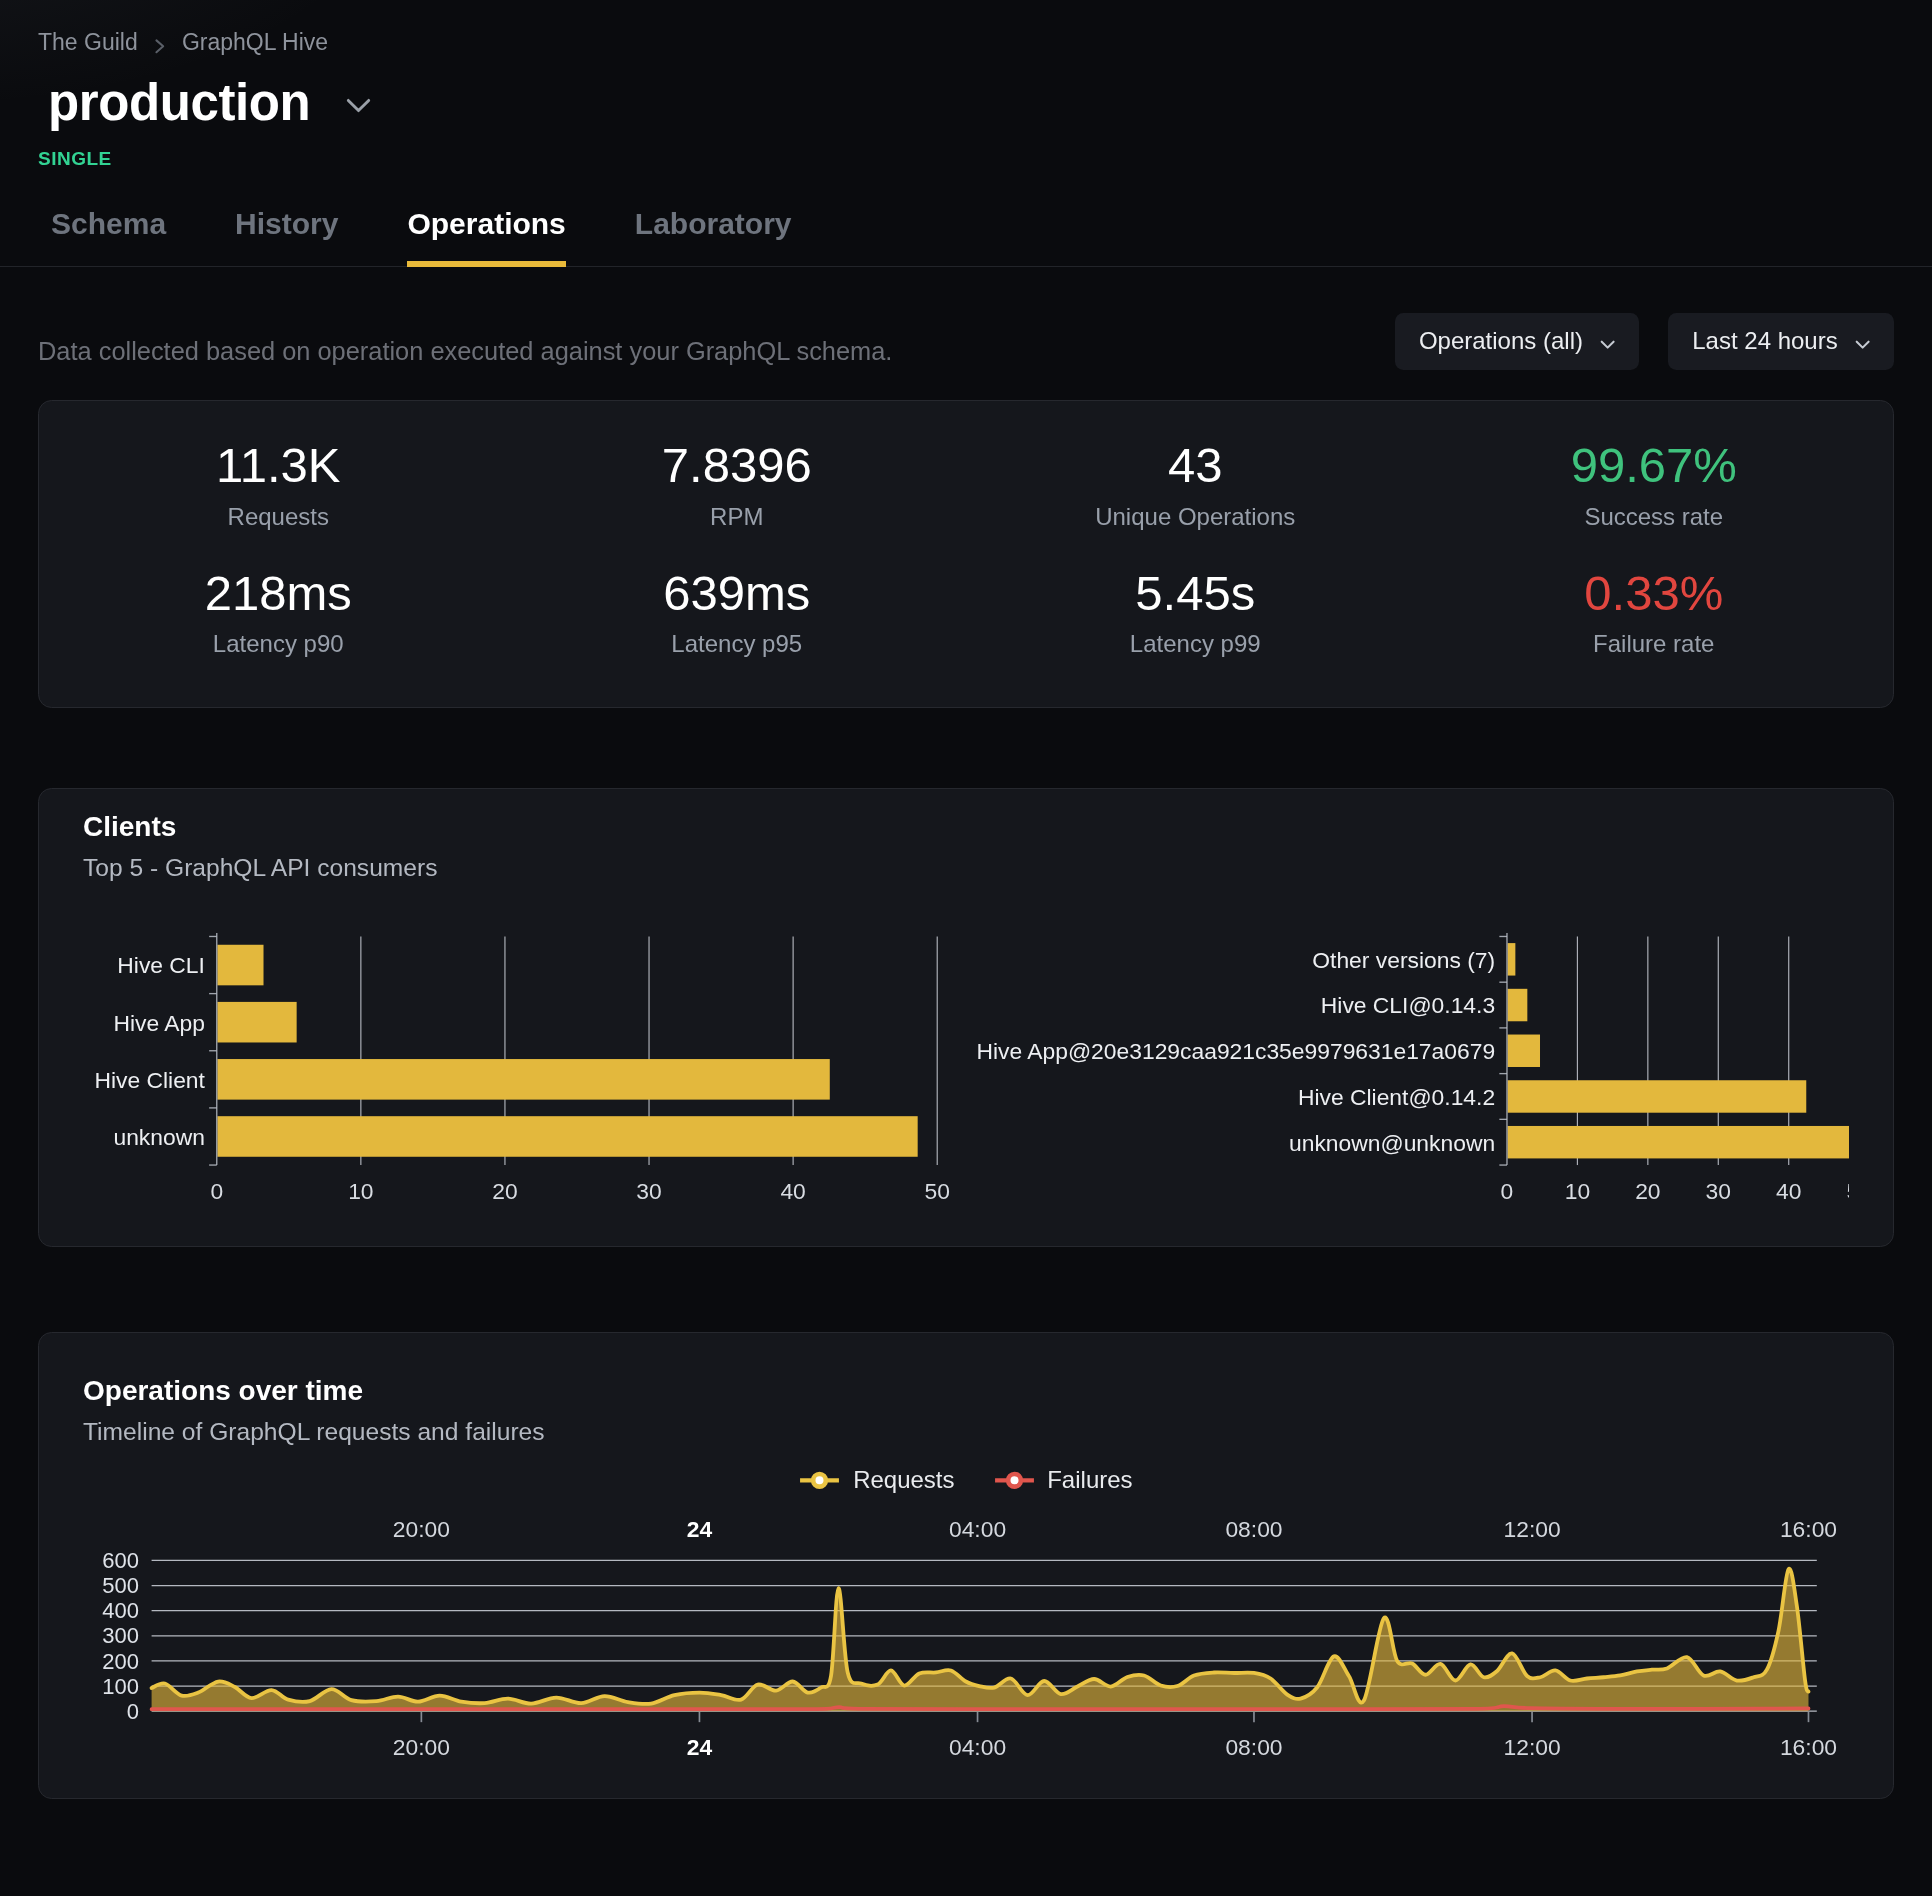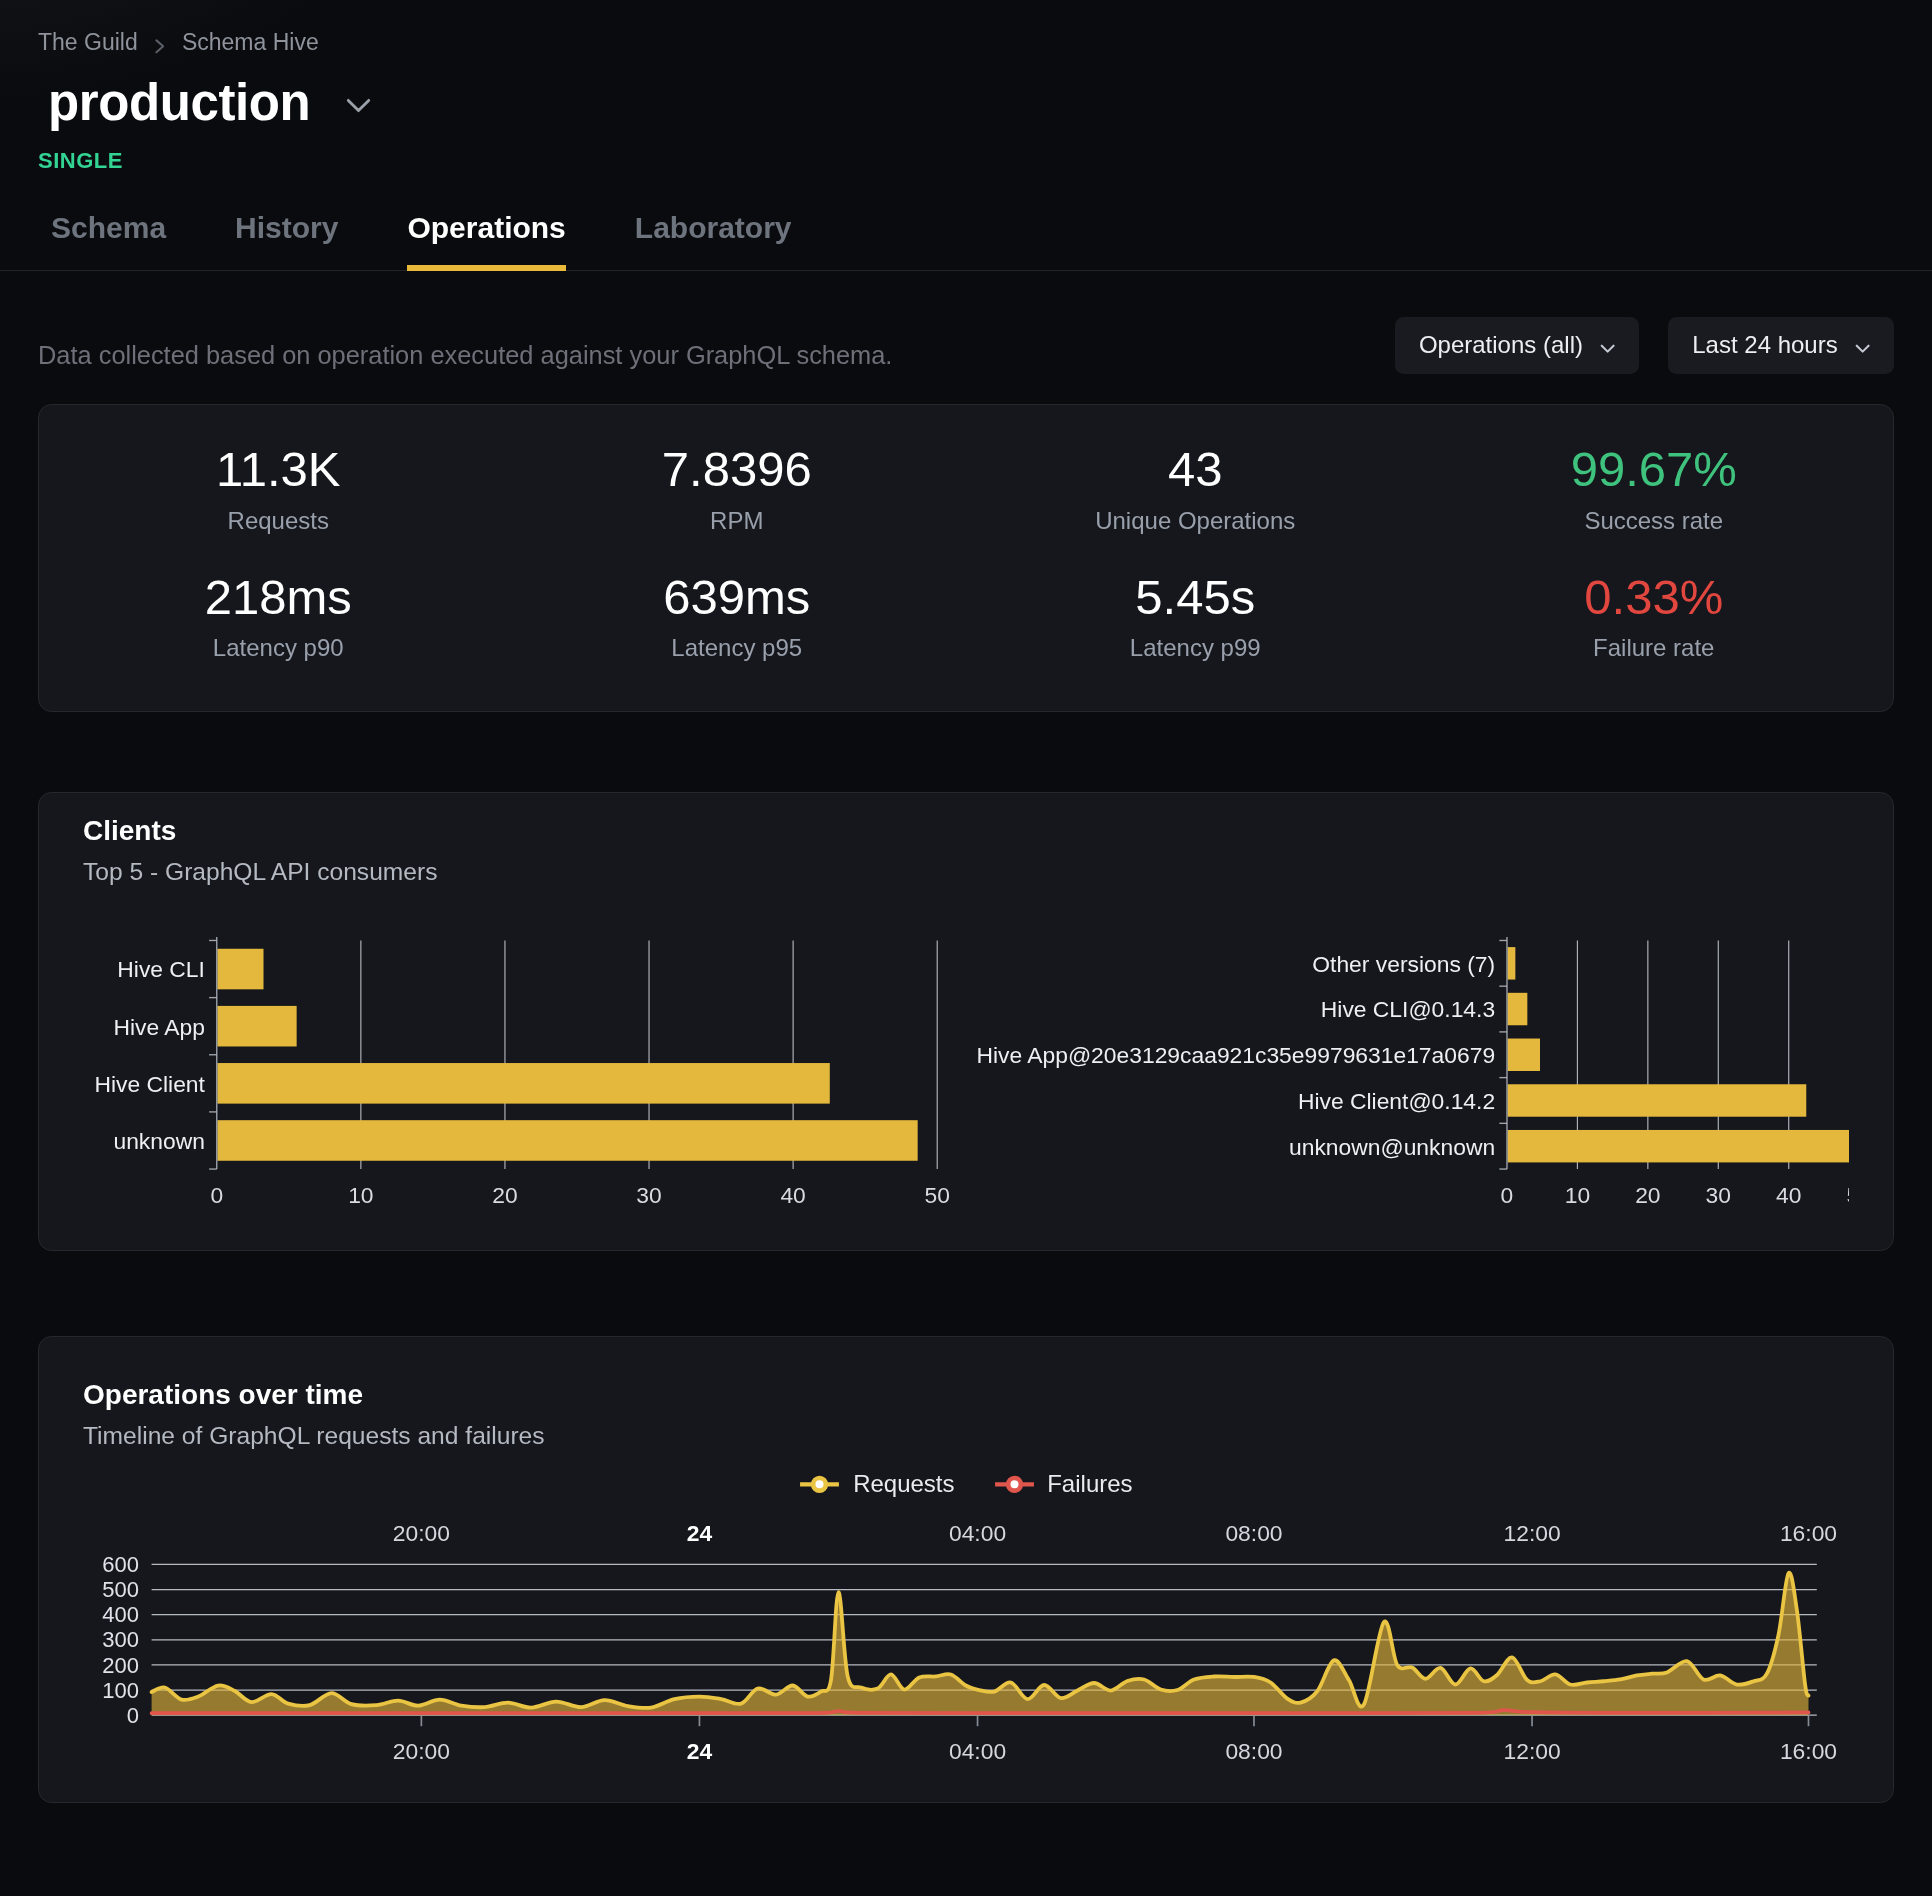--- a/index.html
+++ b/index.html
@@ -16,21 +16,21 @@
     overflow: hidden;
     background: radial-gradient(763px 356px at -4% -6%, rgba(130,140,160,0.10), rgba(0,0,0,0) 62%), #0a0b0e;
   }
   .top { padding: 29px 38px 0; }
   .breadcrumb { display: flex; align-items: flex-end; gap: 15.3px; font-size: 23px; color: #8e939c; }
   .crumb { cursor: pointer; }
   .crumb-sep { display: flex; align-items: center; color: #5a5f68; }
   .title-row { margin-top: 10.2px; display: flex; align-items: center; gap: 24px; }
   .page-title { font-size: 51px; font-weight: 800; margin: 10px; letter-spacing: -0.4px; line-height: 1.05; }
   .title-chevron { margin-top: 8.5px; cursor: pointer; }
-  .badge { margin-top: 8.5px; font-size: 22px; font-weight: 700; color: #32d393; letter-spacing: 0.5px; }
+  .badge { margin-top: 8.5px; font-size: 19px; font-weight: 700; color: #32d393; letter-spacing: 0.5px; }
   .tabs { margin-top: 37px; display: flex; gap: 56px; padding: 0 38px; border-bottom: 0.8px solid #222429; }
   .tab { font-size: 30px; font-weight: 700; color: #6e747e; padding-bottom: 19.5px; border-bottom: 6px solid transparent; margin-bottom: -0.8px; cursor: pointer; margin-left: 13px; }
   .tab.active { color: #ffffff; border-bottom-color: #e9ba3a; }
   .toolbar { margin: 46px 38px 0; display: flex; align-items: center; justify-content: space-between; }
   .description { font-size: 25.4px; color: #6d7078; margin-top: 20px; }
   .filters { display: flex; gap: 29px; }
   .dropdown { display: flex; align-items: center; gap: 17px; background: #191b21; border-radius: 8.5px; padding: 14.4px 24px; font-size: 24px; color: #eceef1; cursor: pointer; }
   .panel { margin: 0 38px; background: #15171c; border: 0.8px solid #26282e; border-radius: 13.6px; }
   .stats-panel { margin-top: 30.5px; display: grid; grid-template-columns: repeat(4, 1fr); row-gap: 37px; padding: 39px 10px 49px; }
   .stat { text-align: center; }
@@ -53,21 +53,21 @@
 <div class="page">
 
   <div class="top">
     <div class="breadcrumb">
       <span class="crumb">The Guild</span>
       <span class="crumb-sep">
         <svg width="13.6" height="18.6" viewBox="0 0 16 22">
             <polyline points="4,4 12,11 4,18" fill="none" stroke="#5a5f68" stroke-width="2.4" stroke-linecap="round" stroke-linejoin="round"></polyline>
           </svg>
       </span>
-      <span class="crumb">Schema Hive</span>
+      <span class="crumb">GraphQL Hive</span>
     </div>
     <div class="title-row">
       <h1 class="page-title">production</h1>
       <span class="title-chevron">
         <svg width="29" height="17" viewBox="0 0 34 20">
             <polyline points="5,4 17,16 29,4" fill="none" stroke="#9aa0a8" stroke-width="3.4" stroke-linecap="round" stroke-linejoin="round"></polyline>
           </svg>
       </span>
     </div>
     <div class="badge">SINGLE</div>

